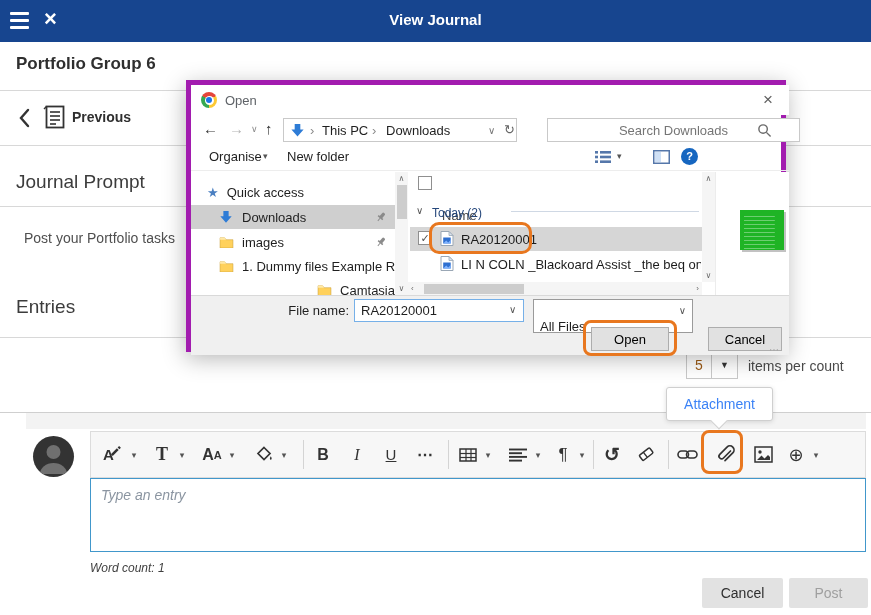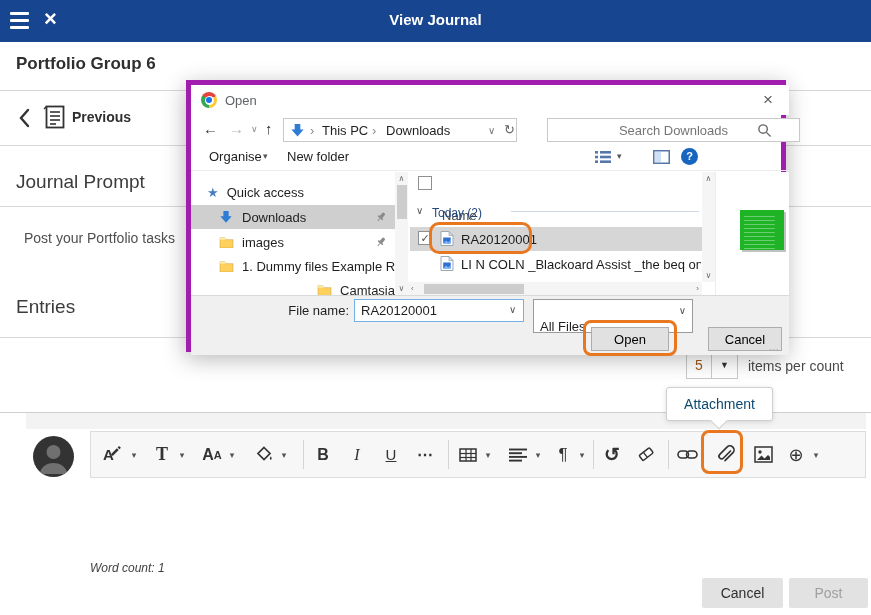--- a/index.html
+++ b/index.html
@@ -10,21 +10,21 @@
   .divider{position:absolute;left:0;width:871px;height:1px;background:#d8d8d8;}
   
   .topbar{position:absolute;left:0;top:0;width:871px;height:42px;background:#17458f;color:#fff;}
   .hbar{position:absolute;left:0;width:19px;height:3px;background:#fff;border-radius:1px;}
   .title{position:absolute;left:0;top:11px;width:100%;text-align:center;font-weight:bold;font-size:15px;color:#fff;}
   .closex{position:absolute;left:44px;top:6px;font-size:22px;font-weight:bold;color:#fff;cursor:pointer;}
   h1,h2{margin:0;font-weight:normal;}
   .heading-sm{font-size:17px;font-weight:bold;color:#2f2f2f;}
   .heading{font-size:19px;color:#3c3c3c;}
   
-  .tooltip{position:absolute;left:666px;top:387px;width:107px;height:34px;background:#fff;border:1px solid #cfcfcf;border-radius:3px;box-shadow:0 1px 5px rgba(0,0,0,.13);z-index:10;color:#0c4a6e;font-size:14px;text-align:center;line-height:32px;}
+  .tooltip{position:absolute;left:666px;top:387px;width:107px;height:34px;background:#fff;border:1px solid #cfcfcf;border-radius:3px;box-shadow:0 1px 5px rgba(0,0,0,.13);z-index:10;color:#3b82f6;font-size:14px;text-align:center;line-height:32px;}
   .tooltip .caret{position:absolute;left:46px;bottom:-7px;width:12px;height:12px;background:#fff;border-right:1px solid #cfcfcf;border-bottom:1px solid #cfcfcf;transform:rotate(45deg);}
   
   .toolbar-box{position:absolute;left:90px;top:431px;width:776px;height:47px;background:#f7f7f7;border:1px solid #dcdcdc;}
   .tbtn{position:absolute;top:0;height:45px;display:flex;align-items:center;justify-content:center;color:#333;cursor:pointer;}
   .tsep{position:absolute;top:8px;width:1px;height:29px;background:#d4d4d4;}
   .tcaret{font-size:9px;color:#555;}
   .textarea{position:absolute;left:90px;top:478px;width:776px;height:74px;border:1px solid #4197cb;background:#fff;resize:none;padding:8px 10px;font-family:"Liberation Sans",sans-serif;font-size:14px;outline:none;}
   .textarea::placeholder{font-style:italic;color:#8b95a1;}
   .ann{position:absolute;border:3px solid #e8771f;border-radius:8px;z-index:5;}
   .btn-gray{position:absolute;top:578px;height:30px;background:#e2e2e2;border:none;border-radius:2px;font-size:14px;font-family:"Liberation Sans",sans-serif;cursor:pointer;}
@@ -183,20 +183,21 @@
         <circle cx="6" cy="6" r="1.7" fill="#333"></circle>
         <path d="M3 14 l4.5-4.5 3 3 3.5-3.5 2 2 V14 z" fill="#333"></path>
       </svg>
     </div>
     <div class="tbtn" style="left:692px;width:26px;font-size:18px;">⊕</div>
     <div class="tbtn tcaret" style="left:720px;width:10px;">▾</div>
   </div>
 
   <div class="ann" style="left:701px;top:430px;width:42px;height:44px;"></div>
 
+  <textarea class="textarea" placeholder="Type an entry" style=""></textarea>
   <div class="abs" style="left:90px;top:561px;font-size:12px;font-style:italic;color:#3f3f3f;">Word count: 1</div>
 
   <button class="btn-gray" style="left:702px;width:81px;color:#2f2f2f;">Cancel</button>
   <button class="btn-gray" style="left:789px;width:79px;color:#9f9f9f;">Post</button>
 
   <div class="dialog">
 
     <div class="abs" style="left:0;top:0;width:598px;height:30px;background:#fff;">
       <div class="abs" style="left:10px;top:7px;width:16px;height:16px;border-radius:50%;background:conic-gradient(from -60deg,#e5453a 0 120deg,#fcc934 0 240deg,#36a852 0 360deg);">
         <div class="abs" style="left:3.5px;top:3.5px;width:9px;height:9px;border-radius:50%;background:#fff;"></div>

